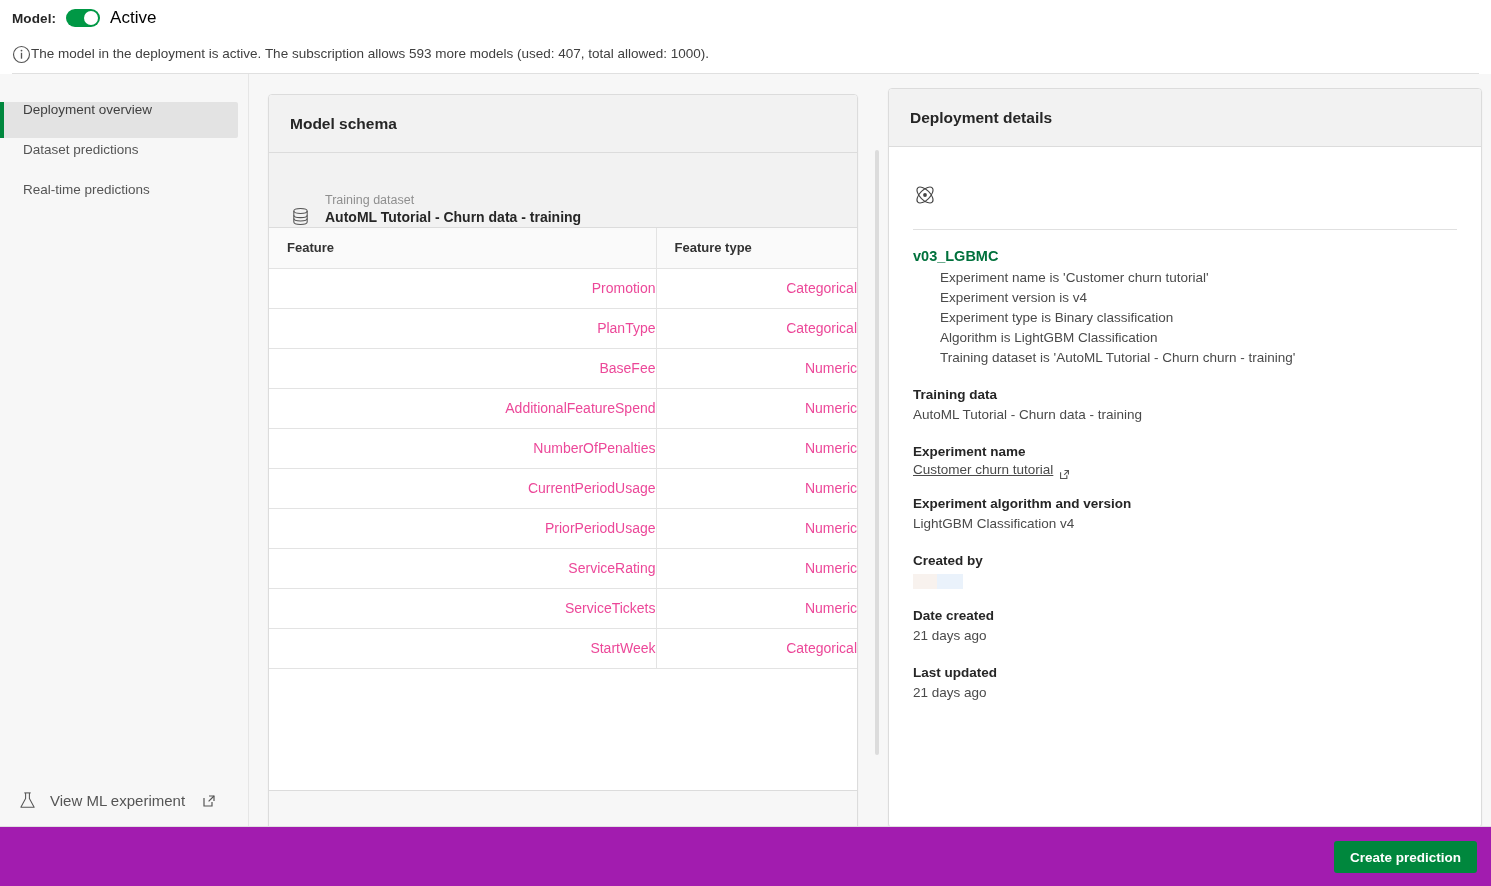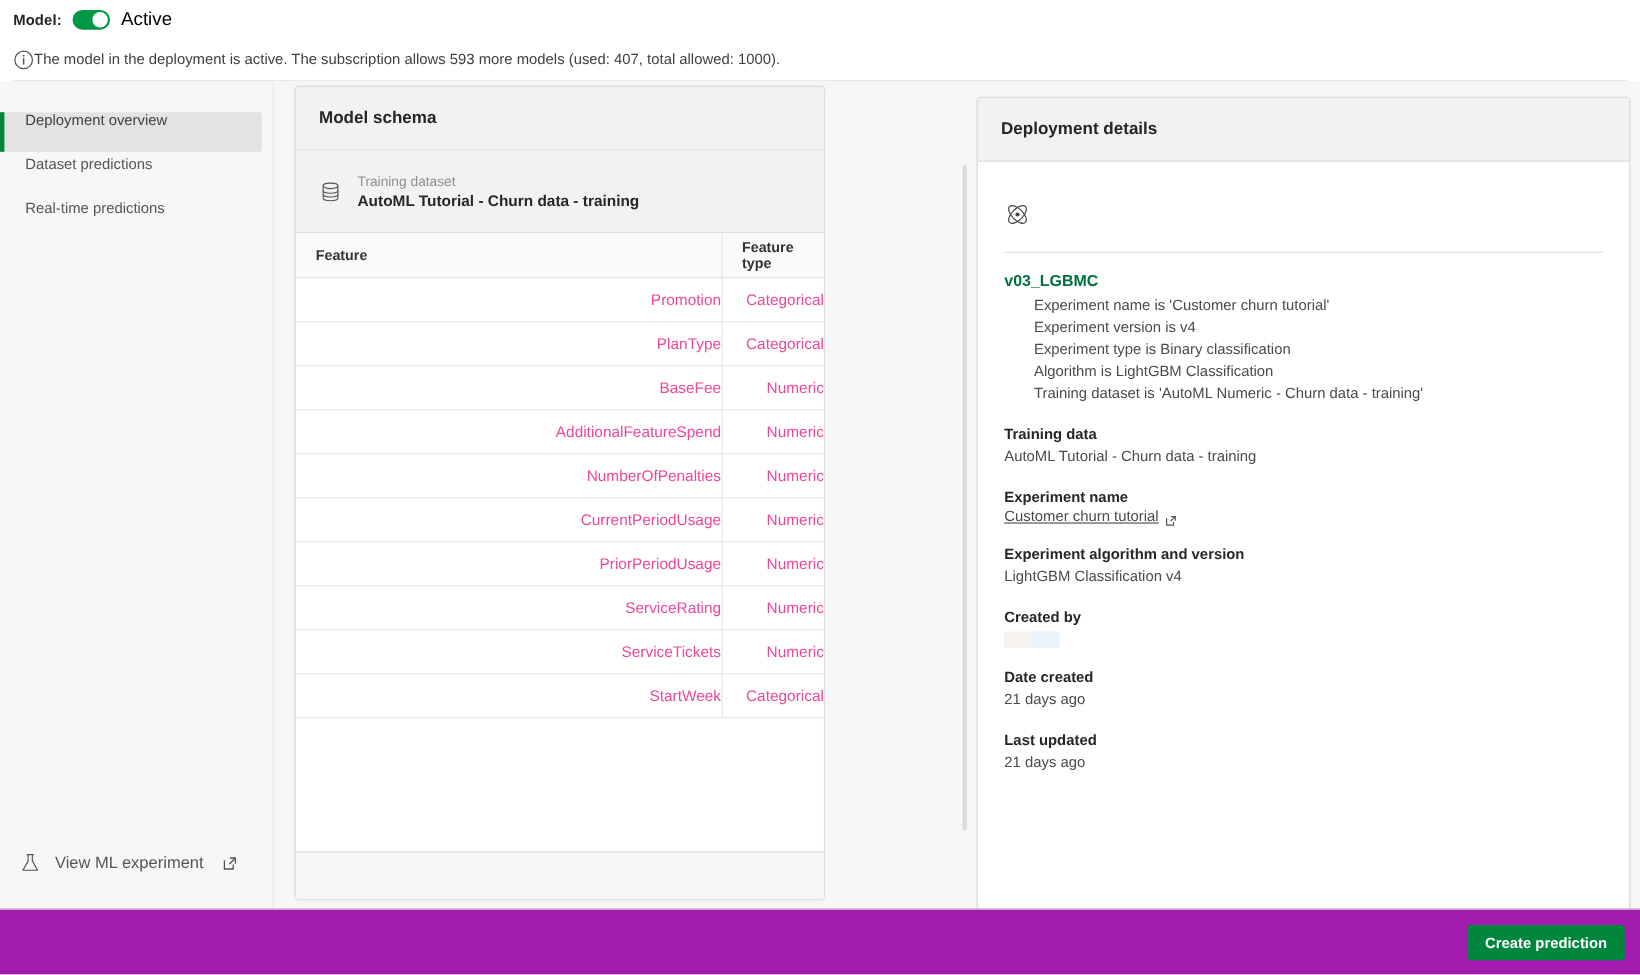--- a/index.html
+++ b/index.html
@@ -44,21 +44,21 @@
     border-radius:2px;
   }
   .nav-item.active { background:#e3e3e3; color:#404040; }
   .nav-item.active::before {
     content:""; position:absolute; left:-0px; top:0; bottom:0; width:4px; background:#00873d;
   }
   .nav-item:nth-child(2) { margin-top:4px; }
   .nav-item:nth-child(3) { margin-top:4px; }
 
   .ml-exp {
-    position:absolute; left:18px; bottom:32px; display:flex; align-items:center; gap:13px;
+    position:absolute; left:18px; bottom:16px; display:flex; align-items:center; gap:13px;
     cursor:pointer;
   }
   .ml-exp .flask { width:19px; height:19px; flex:none; }
   .ml-exp .txt { font-size:15px; color:#555555; }
   .ml-exp .ext { width:14px; height:14px; flex:none; margin-left:4px; }
 
   
   .content {
     position:absolute; left:249px; top:74px; width:1242px; height:752px;
     background:#f7f7f7;
@@ -70,24 +70,24 @@
     box-shadow:0 1px 2px rgba(0,0,0,0.05);
     overflow:hidden;
   }
   .card-head {
     height:58px; background:#f2f2f2; border-bottom:1px solid #dcdcdc;
     display:flex; align-items:center; padding-left:21px;
   }
   .card-title { font-size:15.5px; font-weight:bold; color:#262626; }
 
   
-  #schema-card { left:19px; top:4px; width:482px; height:740px; }
+  #schema-card { left:19px; top:20px; width:590px; height:740px; }
   .ds-row {
     height:75px; background:#f2f2f2; border-bottom:1px solid #dcdcdc;
-    display:flex; align-items:center; padding-left:21px; gap:14px;
+    display:flex; align-items:flex-end; padding-left:21px; gap:14px;
   }
   .db-icon { width:21px; height:21px; flex:none; }
   .ds-lab { font-size:12.5px; color:#8f8f8f; line-height:16px; }
   .ds-val { font-size:14px; font-weight:bold; color:#262626; line-height:19px; }
 
   table.schema { width:100%; border-collapse:collapse; table-layout:fixed; }
   table.schema th, table.schema td {
     text-align:left; padding:0 0 0 18px; height:40px;
     font-size:13.5px; border-bottom:1px solid #e3e3e3; vertical-align:middle;
   }
@@ -287,21 +287,21 @@
             <circle cx="12" cy="12" r="1.9" fill="#444"></circle>
           </svg>
         </span>
         <div class="det-divider"></div>
         <div class="model-name">v03_LGBMC</div>
         <div id="summary-lines">
             <div class="det-line">Experiment name is 'Customer churn tutorial'</div>
             <div class="det-line">Experiment version is v4</div>
             <div class="det-line">Experiment type is Binary classification</div>
             <div class="det-line">Algorithm is LightGBM Classification</div>
-            <div class="det-line">Training dataset is 'AutoML Numeric - Churn data - training'</div>
+            <div class="det-line">Training dataset is 'AutoML Tutorial - Churn churn - training'</div>
           </div>
         <div id="detail-fields">
             <div class="det-block">
               <div class="det-key">Training data</div>
               <div class="det-val">AutoML Tutorial - Churn data - training</div>
             </div>
             <div class="det-block">
               <div class="det-key">Experiment name</div>
               <div class="link-row">
                 <span class="det-link">Customer churn tutorial</span>

